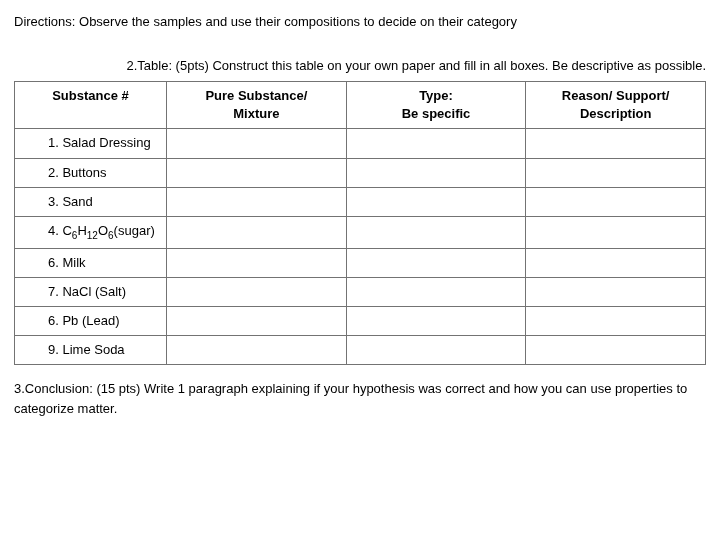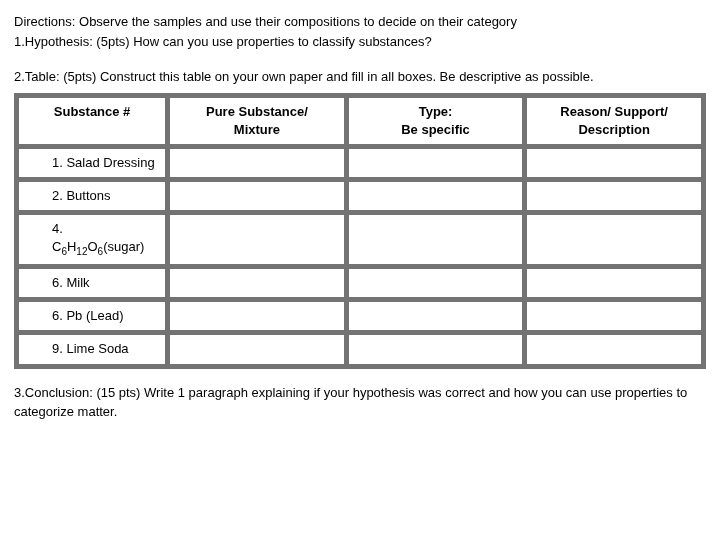--- a/index.html
+++ b/index.html
@@ -12,40 +12,42 @@
       background: #ffffff;
       font-family: Arial, sans-serif;
       font-size: 13px;
       color: #000000;
       width: 720px;
       min-height: 540px;
       padding: 12px 14px;
     }
 
     .directions {
+      margin-bottom: 8px;
       line-height: 1.5;
     }
 
     .table-section {
       margin-bottom: 14px;
     }
 
     .table-intro {
       margin-bottom: 6px;
       line-height: 1.5;
+      text-align: right;
     }
 
     table {
       width: 100%;
       border-collapse: collapse;
       table-layout: fixed;
     }
 
     table th, table td {
-      border: 5px solid #737373;
+      border: 1px solid #737373;
       padding: 5px 7px;
       vertical-align: top;
       line-height: 1.4;
     }
 
     table thead th {
       background: #ffffff;
       font-weight: bold;
       font-size: 13px;
     }
@@ -69,21 +71,20 @@
 
     sub {
       font-size: 10px;
     }
   </style>
 </head>
 <body>
 
 <div class="directions">
   <span>Directions: Observe the samples and use their compositions to decide on their category</span><br>
-  <span>1.Hypothesis: (5pts) How can you use properties to classify substances?</span>
 </div>
 
 <div style="height: 16px;"></div>
 
 <div class="table-section">
   <div class="table-intro">2.Table: (5pts) Construct this table on your own paper and fill in all boxes. Be descriptive as possible.</div>
 
   <table>
     <colgroup>
       <col class="col1">
@@ -106,27 +107,39 @@
         <td></td>
         <td></td>
       </tr>
       <tr>
         <td>2. Buttons</td>
         <td></td>
         <td></td>
         <td></td>
       </tr>
       <tr>
+        <td>3. Sand</td>
+        <td></td>
+        <td></td>
+        <td></td>
+      </tr>
+      <tr>
         <td>4. C<sub>6</sub>H<sub>12</sub>O<sub>6</sub>(sugar)</td>
         <td></td>
         <td></td>
         <td></td>
       </tr>
       <tr>
         <td>6. Milk</td>
+        <td></td>
+        <td></td>
+        <td></td>
+      </tr>
+      <tr>
+        <td>7. NaCl (Salt)</td>
         <td></td>
         <td></td>
         <td></td>
       </tr>
       <tr>
         <td>6. Pb (Lead)</td>
         <td></td>
         <td></td>
         <td></td>
       </tr>

